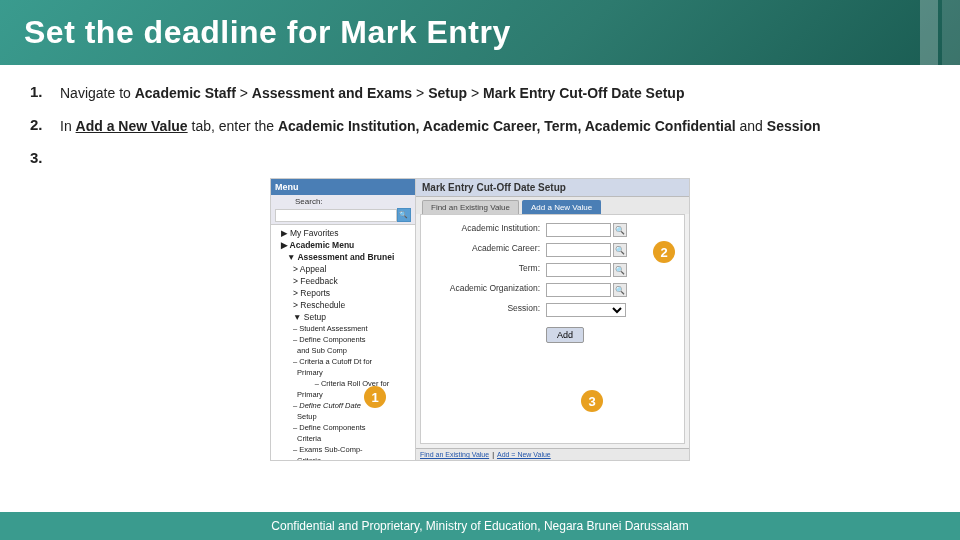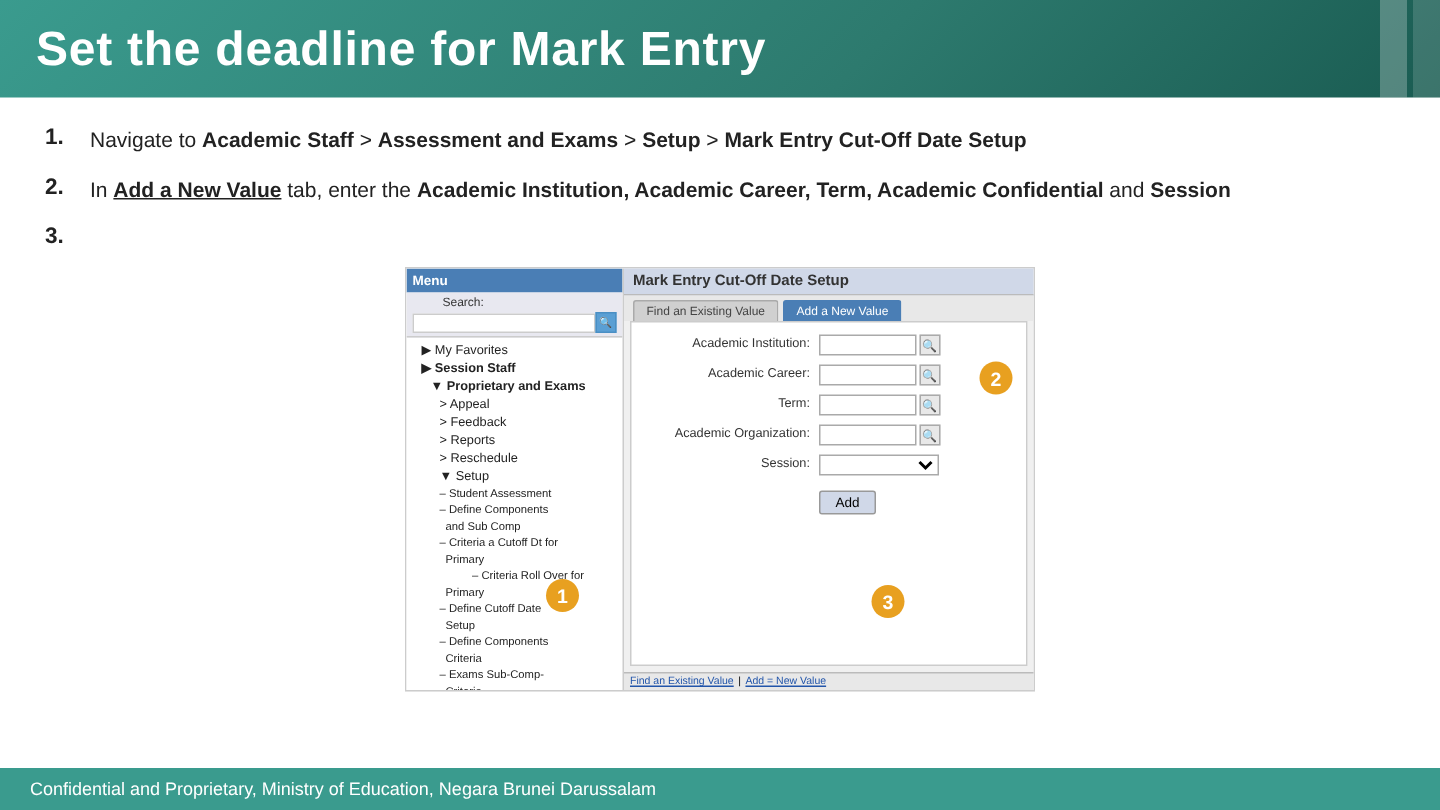--- a/index.html
+++ b/index.html
@@ -286,20 +286,21 @@
       right: 86px;
       bottom: 48px;
     }
 
     
     .footer {
       background: #3a9b8e;
       padding: 7px 20px;
       color: #fff;
       font-size: 12px;
+      text-align: center;
       position: absolute;
       bottom: 0;
       left: 0;
       right: 0;
       margin-top: 14px;
     }
   </style>
 </head>
 <body>
 
@@ -340,35 +341,35 @@
         </div>
         <div style="padding:2px 4px; background:#e8e8f0; border-bottom:1px solid #ccc;">
           <div style="font-size:8px; color:#333;padding-left:20px;">Search:</div>
           <div class="menu-search-box">
             <input class="menu-search-input" type="text" value="" style="">
             <div class="menu-search-btn">🔍</div>
           </div>
         </div>
         <div class="menu-tree">
           <div class="menu-item indent1">▶ My Favorites</div>
-          <div class="menu-item indent1 bold-item">▶ Session Staff</div>
-          <div class="menu-item indent2 bold-item">▼ Proprietary and Exams</div>
+          <div class="menu-item indent1 bold-item">▶ Academic Menu</div>
+          <div class="menu-item indent2 bold-item">▼ Assessment and Brunei</div>
           <div class="menu-item indent3">&gt; Appeal</div>
           <div class="menu-item indent3">&gt; Feedback</div>
           <div class="menu-item indent3">&gt; Reports</div>
           <div class="menu-item indent3">&gt; Reschedule</div>
           <div class="menu-item indent3">▼ Setup</div>
           <div class="menu-item indent3" style="font-size:7.5px;">– Student Assessment</div>
           <div class="menu-item indent3" style="font-size:7.5px;">– Define Components</div>
           <div class="menu-item indent3" style="font-size:7.5px; padding-left:26px;">and Sub Comp</div>
           <div class="menu-item indent3" style="font-size:7.5px;">– Criteria a Cutoff Dt for</div>
           <div class="menu-item indent3" style="font-size:7.5px; padding-left:26px;">Primary</div>
           <div class="menu-item indent3" style="font-size:7.5px;text-align:center;">– Criteria Roll Over for</div>
           <div class="menu-item indent3" style="font-size:7.5px; padding-left:26px;">Primary</div>
-          <div class="menu-item indent3" style="font-size:7.5px;">– Define Cutoff Date</div>
+          <div class="menu-item indent3" style="font-size:7.5px;font-style:italic;">– Define Cutoff Date</div>
           <div class="menu-item indent3" style="font-size:7.5px; padding-left:26px;">Setup</div>
           <div class="menu-item indent3" style="font-size:7.5px;">– Define Components</div>
           <div class="menu-item indent3" style="font-size:7.5px; padding-left:26px;">Criteria</div>
           <div class="menu-item indent3" style="font-size:7.5px;">– Exams Sub-Comp-</div>
           <div class="menu-item indent3" style="font-size:7.5px; padding-left:26px;">Criteria</div>
           <div class="menu-item indent3 active-blue" style="font-size:7.5px;">– Mark Entry Cut-Off</div>
 
         </div>
       </div>
 

